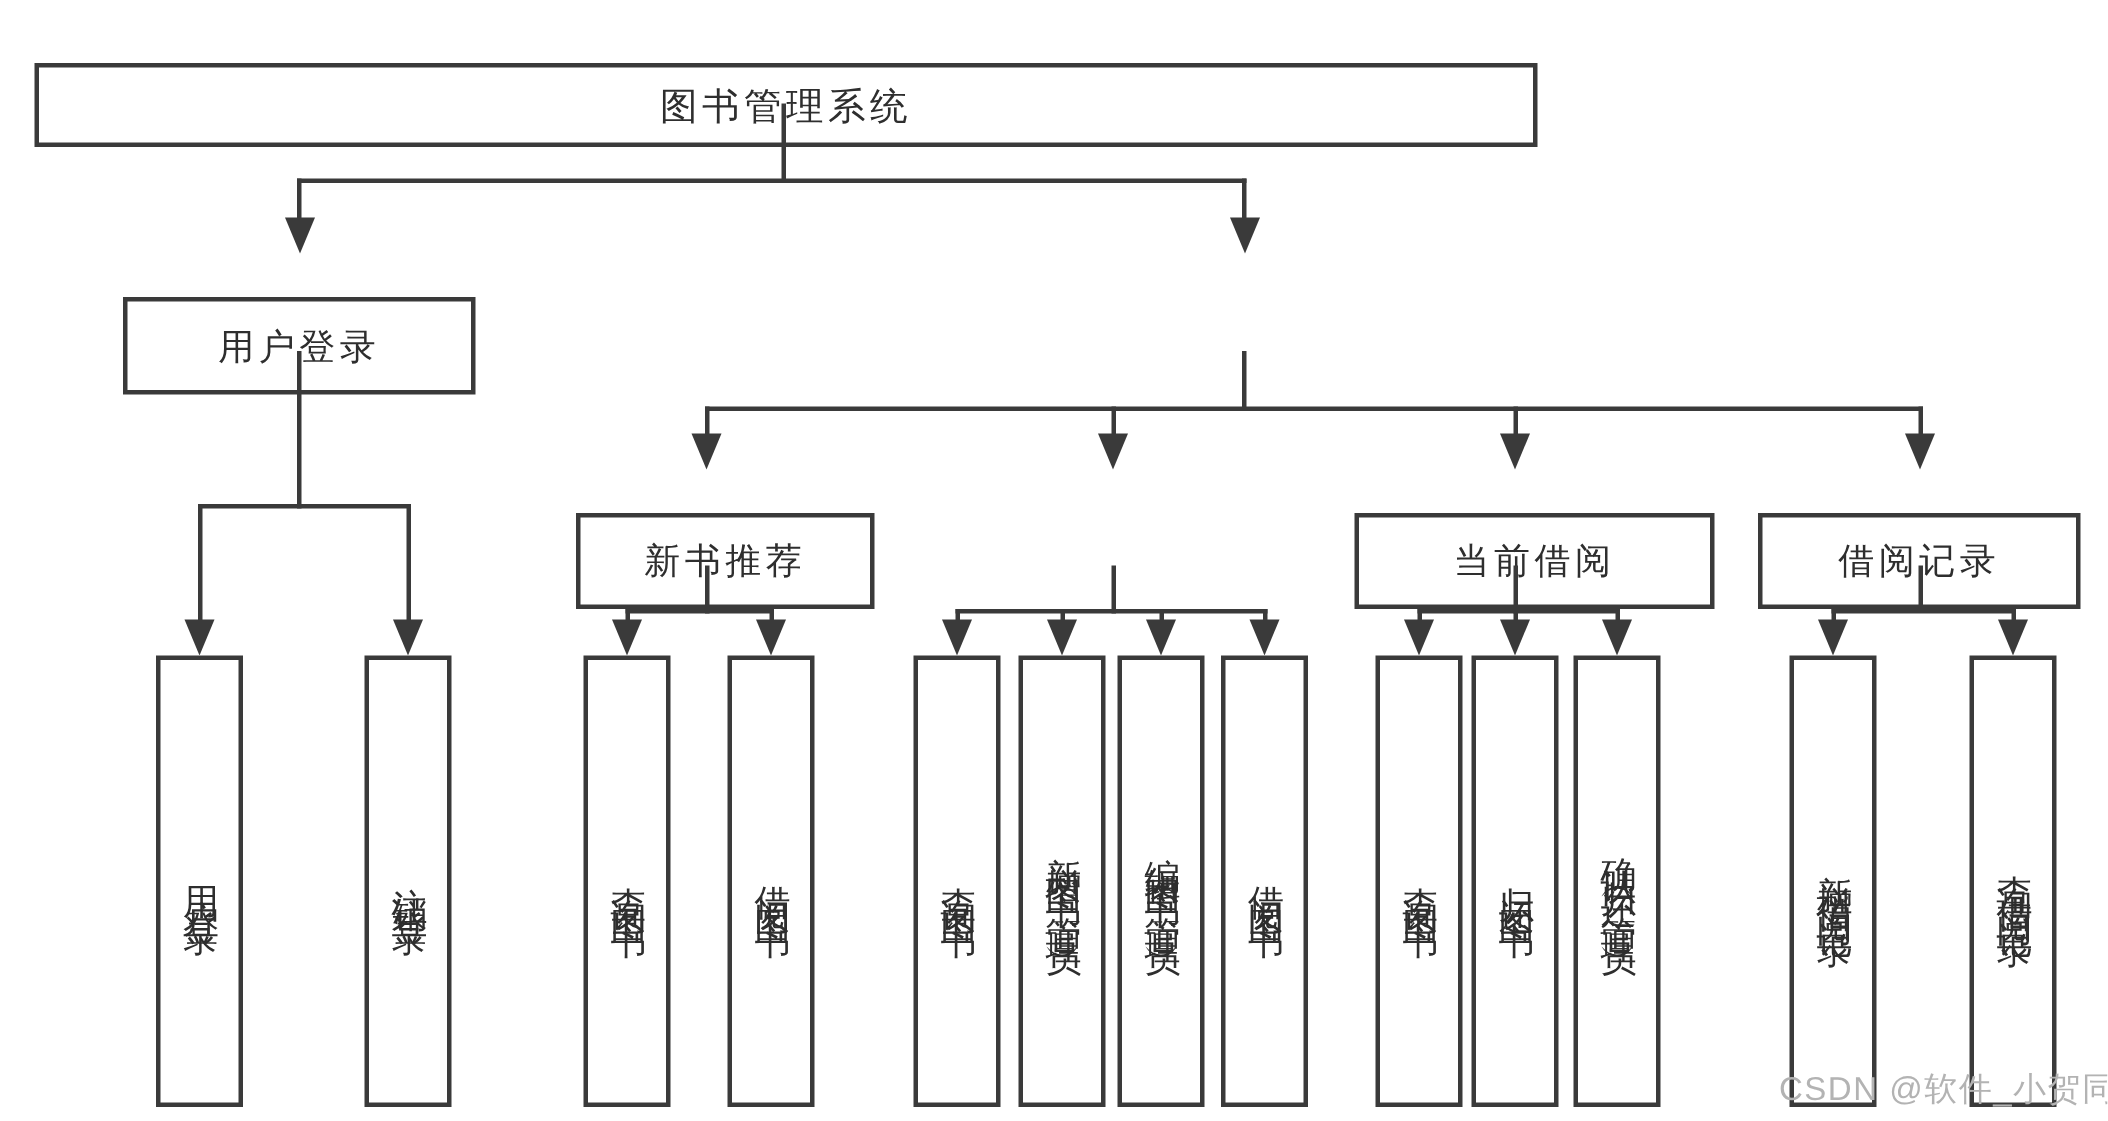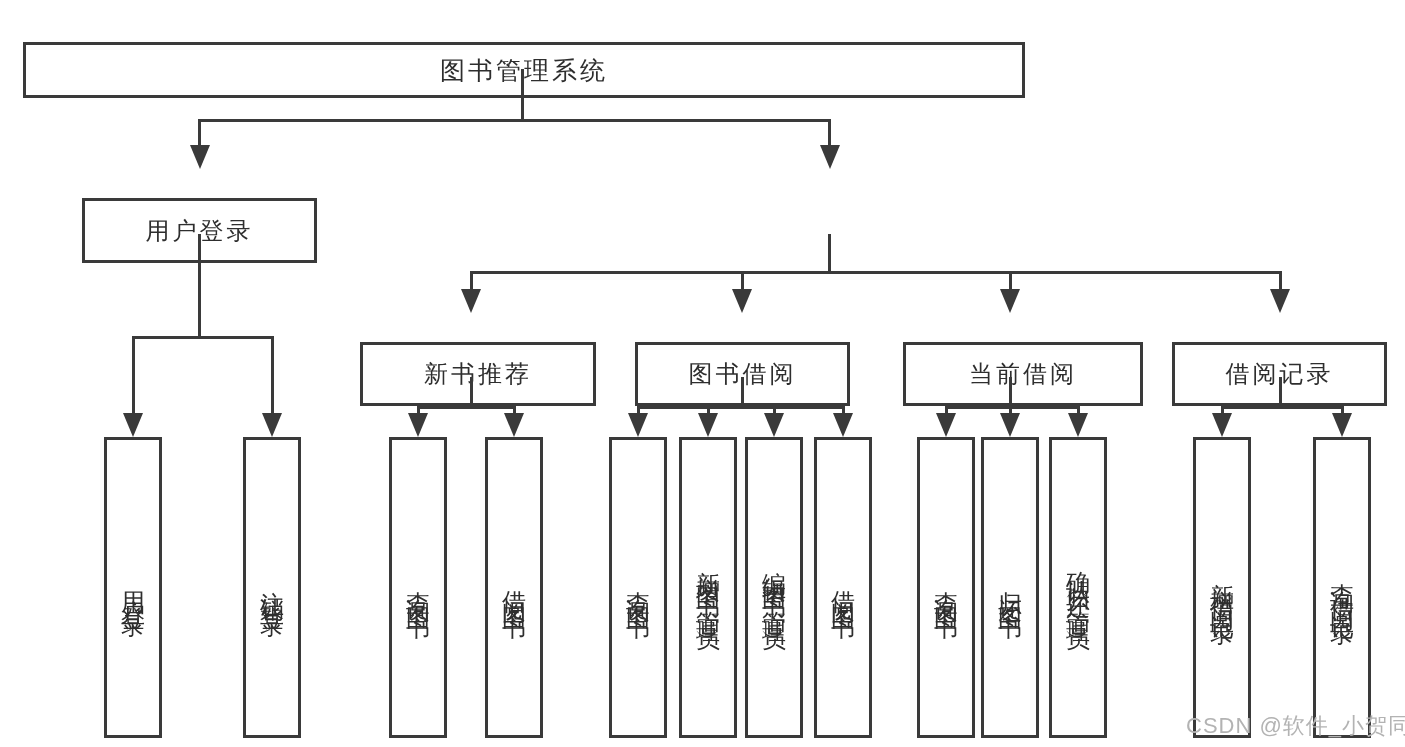--- a/index.html
+++ b/index.html
@@ -69,25 +69,22 @@
   <div class="hl" style="left:469.5px;top:271px;width:812px"></div>
   <div class="vl" style="left:469.5px;top:271px;height:21px"></div>
   <div class="arw" style="left:461px;top:289px"></div>
   <div class="vl" style="left:740.5px;top:271px;height:21px"></div>
   <div class="arw" style="left:732px;top:289px"></div>
   <div class="vl" style="left:1008.5px;top:271px;height:21px"></div>
   <div class="arw" style="left:1000px;top:289px"></div>
   <div class="vl" style="left:1278.5px;top:271px;height:21px"></div>
   <div class="arw" style="left:1270px;top:289px"></div>
 
-  <div class="box" style="left:360px;top:313px;width:236px;height:64px">
+  <div class="box" style="left:384px;top:313px;width:199px;height:64px">
       <span>新书推荐</span>
-    </div>
-  <div class="box" style="left:635px;top:313px;width:215px;height:64px">
-      <span>图书借阅</span>
     </div>
   <div class="box" style="left:903px;top:313px;width:240px;height:64px">
       <span>当前借阅</span>
     </div>
   <div class="box" style="left:1172px;top:313px;width:215px;height:64px">
       <span>借阅记录</span>
     </div>
 
   <div class="vl" style="left:469.5px;top:377px;height:32px"></div>
   <div class="hl" style="left:416.5px;top:406px;width:99px"></div>

